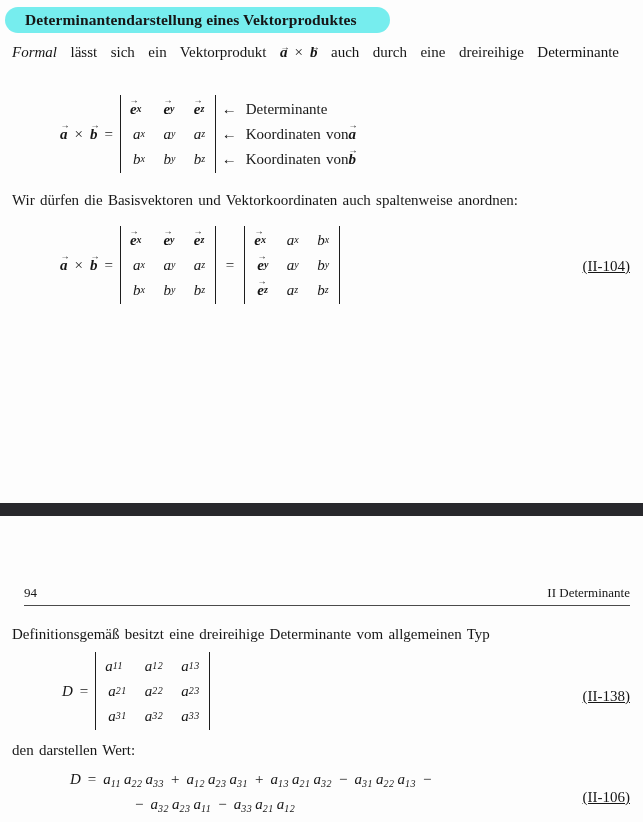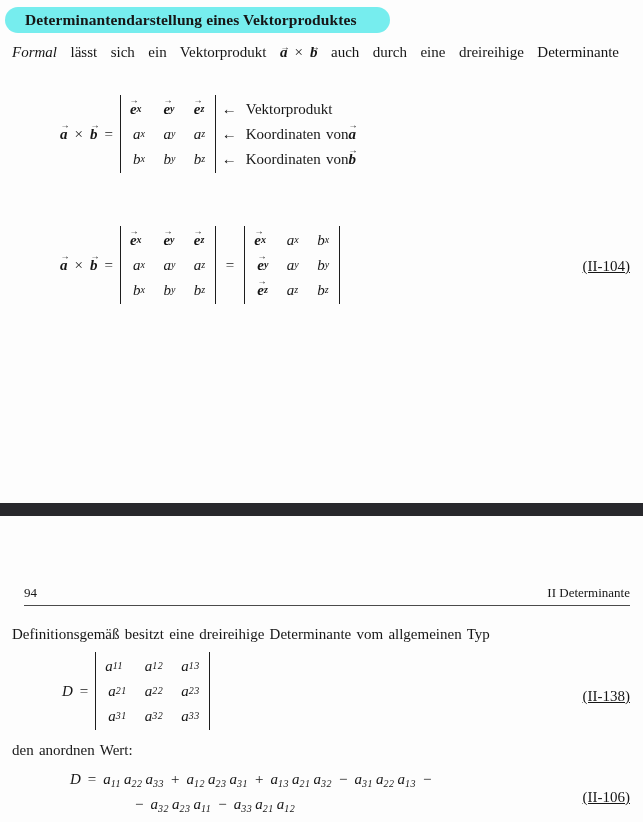--- a/index.html
+++ b/index.html
@@ -100,36 +100,37 @@
             <sub>y</sub>
           </span>
           <span class="var">
             <span class="b">b</span>
             <sub>z</sub>
           </span>
         </span>
       <div class="annots">
         <div class="annot">
             <span class="marr">←</span>
-            <span class="mtxt">Vektorprodukt</span>
+            <span class="mtxt">Determinante</span>
           </div>
         <div class="annot">
             <span class="marr">←</span>
             <span class="mtxt">Koordinaten von </span>
             <span class="var vec"><span class="b">a</span></span>
           </div>
         <div class="annot">
             <span class="marr">←</span>
             <span class="mtxt">Koordinaten von </span>
             <span class="var vec"><span class="b">b</span></span>
           </div>
       </div>
     </div>
   </div>
 
+  <p class="para" style="top:191px">Wir dürfen die Basisvektoren und Vektorkoordinaten auch spaltenweise anordnen:</p>
 
   <div class="formula" style="top:226px">
     <div class="frow" style="margin-left:60px">
       <span class="mrow">
           <span class="var vec"><span class="b">a</span></span>
           <span class="op">×</span>
           <span class="var vec"><span class="b">b</span></span>
           <span class="op">=</span>
         </span>
       <span class="det">
@@ -264,21 +265,21 @@
           </span>
           <span class="var">
             <span class="b">a</span>
             <sub>33</sub>
           </span>
         </span>
     </div>
     <span class="eqnum" style="top:36px">(II-138)</span>
   </div>
 
-  <p class="para" style="top:741px">den anordnen Wert:</p>
+  <p class="para" style="top:741px">den darstellen Wert:</p>
 
   <div class="formula" style="top:769px">
     <div class="mline" style="margin-left:70px">
         <span class="var"><span class="b">D</span></span>
         <span class="op">=</span>
         <span class="var"><span class="b">a</span><sub>11</sub></span>
         <span class="var"><span class="b">a</span><sub>22</sub></span>
         <span class="var"><span class="b">a</span><sub>33</sub></span>
         <span class="op">+</span>
         <span class="var"><span class="b">a</span><sub>12</sub></span>

